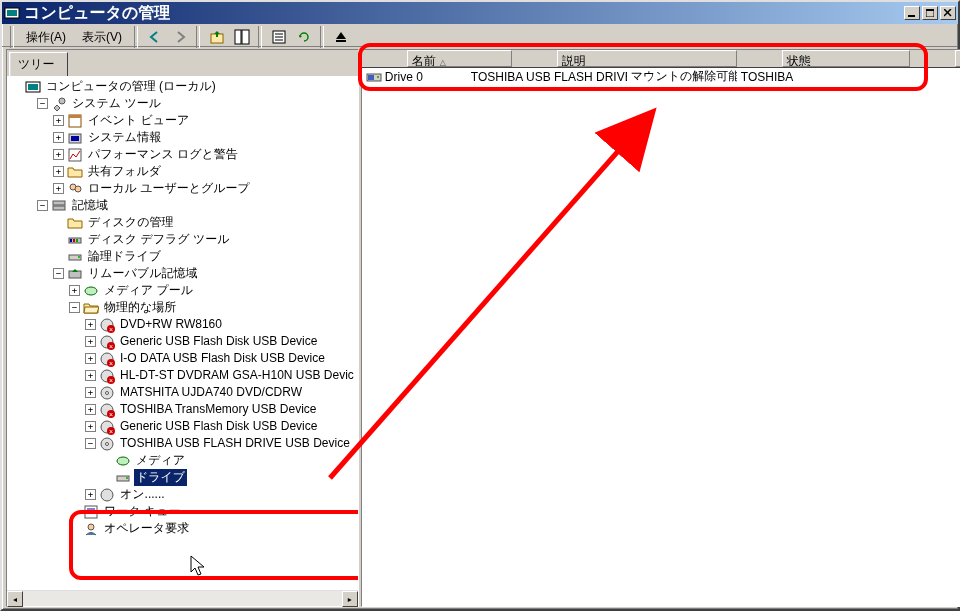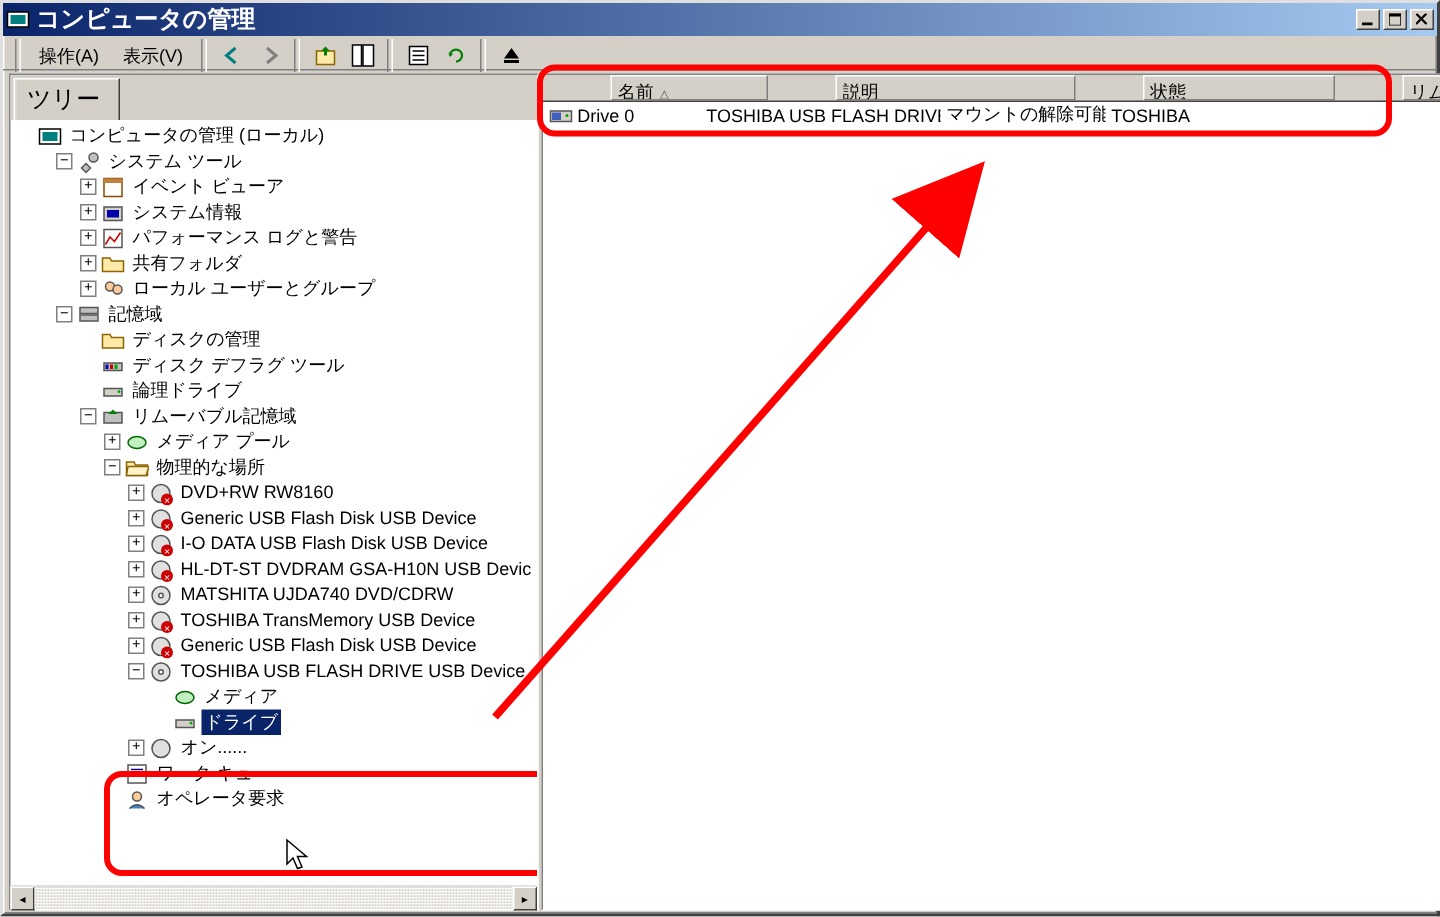--- a/index.html
+++ b/index.html
@@ -10,21 +10,21 @@
 .titlebar .title { flex: 1; font-size: 16px; }
 .winbtn { width: 16px; height: 14px; background: #d4d0c8; border: 1px solid; border-color: #fff #404040 #404040 #fff; margin-left: 2px; display: flex; align-items: center; justify-content: center; font-size: 10px; font-family: Marlett, sans-serif; color: #000; cursor: default; }
 .toolbar { height: 23px; display: flex; align-items: flex-start; padding: 2px 4px; border-bottom: 1px solid #808080; }
 .toolbar .sep { width: 4px; height: 22px; border-left: 1px solid #808080; border-right: 1px solid #fff; margin: 0 4px; }
 .menuitem { padding: 3px 8px; cursor: default; }
 .tbtn { width: 23px; height: 22px; display: flex; align-items: center; justify-content: center; margin: 0 1px; }
 .content { flex: 1; display: flex; min-height: 0; }
 .leftpane { width: 380px; display: flex; flex-direction: column; border: 1px solid; border-color: #808080 #fff #fff #808080; margin: 2px 1px 2px 4px; background: #fff; position: relative; }
 .rightpane { flex: 1; display: flex; flex-direction: column; border: 1px solid; border-color: #808080 #fff #fff #808080; margin: 2px 4px 2px 1px; background: #fff; position: relative; }
 .tabrow { display: flex; background: #d4d0c8; padding: 2px 2px 0; }
-.tab { padding: 3px 12px 3px 8px; background: #d4d0c8; border: 1px solid; border-color: #fff #404040 transparent #fff; border-bottom: none; font-size: 16px; margin-right: 2px; box-shadow: inset 1px 0 0 #dfdfdf; }
+.tab { padding: 3px 12px 3px 8px; background: #d4d0c8; border: 1px solid; border-color: #fff #404040 transparent #fff; border-bottom: none; font-size: 12px; margin-right: 2px; box-shadow: inset 1px 0 0 #dfdfdf; }
 .tree-scroll { flex: 1; overflow: auto; background: #fff; padding: 2px; position: relative; margin-left: 16px; }
 .treeview { font-size: 12px; line-height: 17px; white-space: nowrap; }
 .node { display: flex; align-items: center; height: 17px; cursor: default; }
 .expander { width: 11px; height: 11px; border: 1px solid #808080; background: #fff; display: inline-flex; align-items: center; justify-content: center; font-size: 9px; line-height: 1; margin-right: 3px; font-family: monospace; }
 .expander.none { border: none; background: transparent; }
 .ticon { width: 16px; height: 16px; margin-right: 3px; flex-shrink: 0; }
 .label { padding: 0 2px; }
 .label.selected { background: #0a246a; color: #fff; }
 .indent { display: inline-block; height: 17px; }
 .listheader { display: flex; background: #d4d0c8; height: 18px; border-bottom: 1px solid #404040; }
@@ -395,21 +395,21 @@
       <div class="scrollbar">
         <div class="sbtn">◂</div>
         <div class="strack"></div>
         <div class="sbtn">▸</div>
       </div>
     </div>
 
     <div class="rightpane">
       <div class="listheader">
         <div class="colhead" style="width:105px"><span>名前</span><span class="sortind">△</span></div>
-        <div class="colhead" style="width:160px">説明</div>
+        <div class="colhead" style="width:180px">説明</div>
         <div class="colhead" style="width:128px">状態</div>
         <div class="colhead" style="flex:1">リムーバブル記憶域...</div>
       </div>
       <div class="listbody">
         <div class="row">
           <div class="cell" style="width:105px; display:flex; align-items:center;">
             <span class="ticon"><svg class="ic" viewBox="0 0 16 16">
                   <rect x="1" y="5" width="14" height="7" fill="#d4d0c8" stroke="#555"></rect>
                   <rect x="2" y="6" width="6" height="5" fill="#4060c0"></rect>
                   <circle cx="12" cy="8" r="1" fill="#0a0"></circle>

